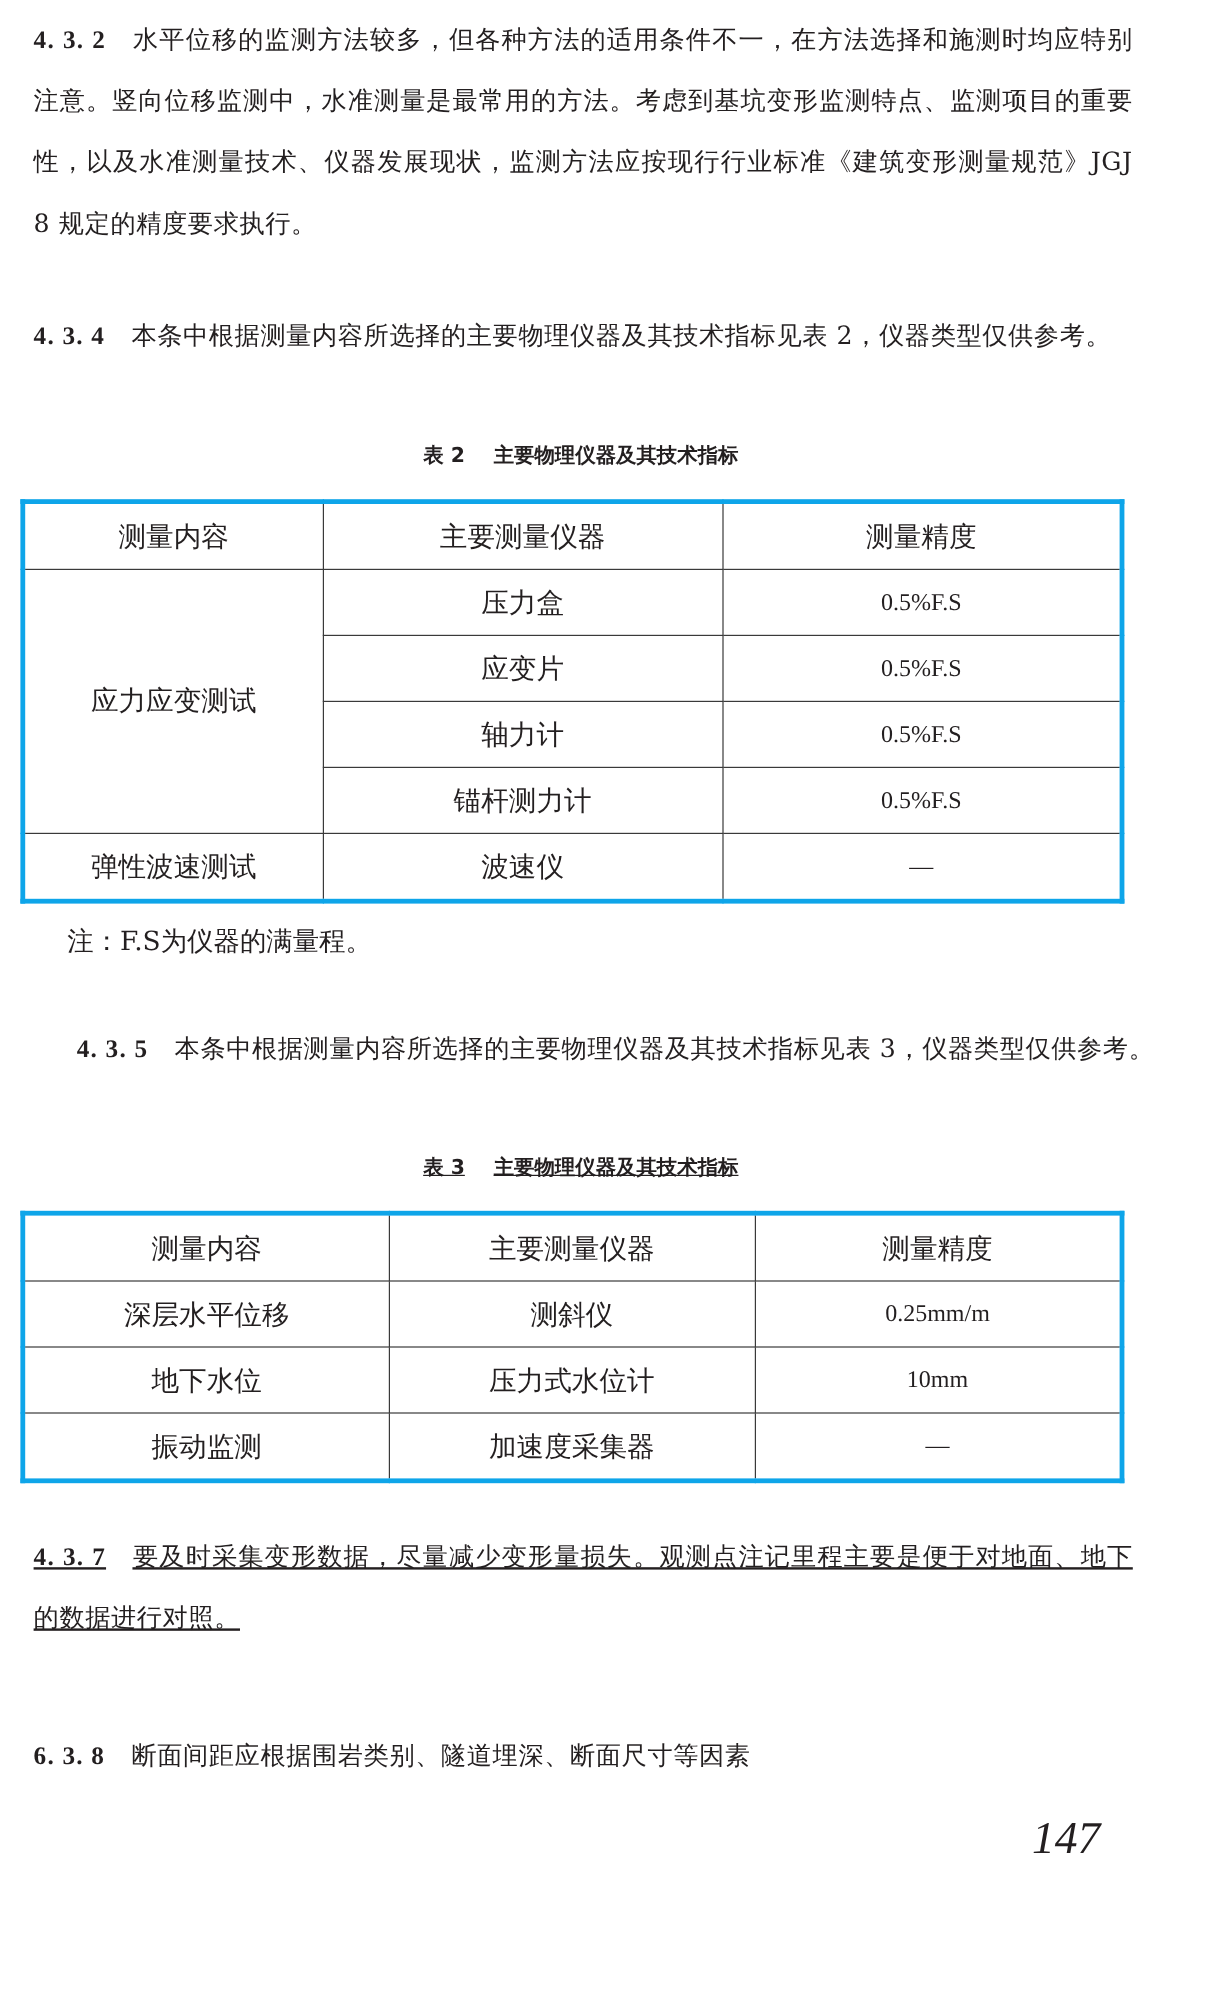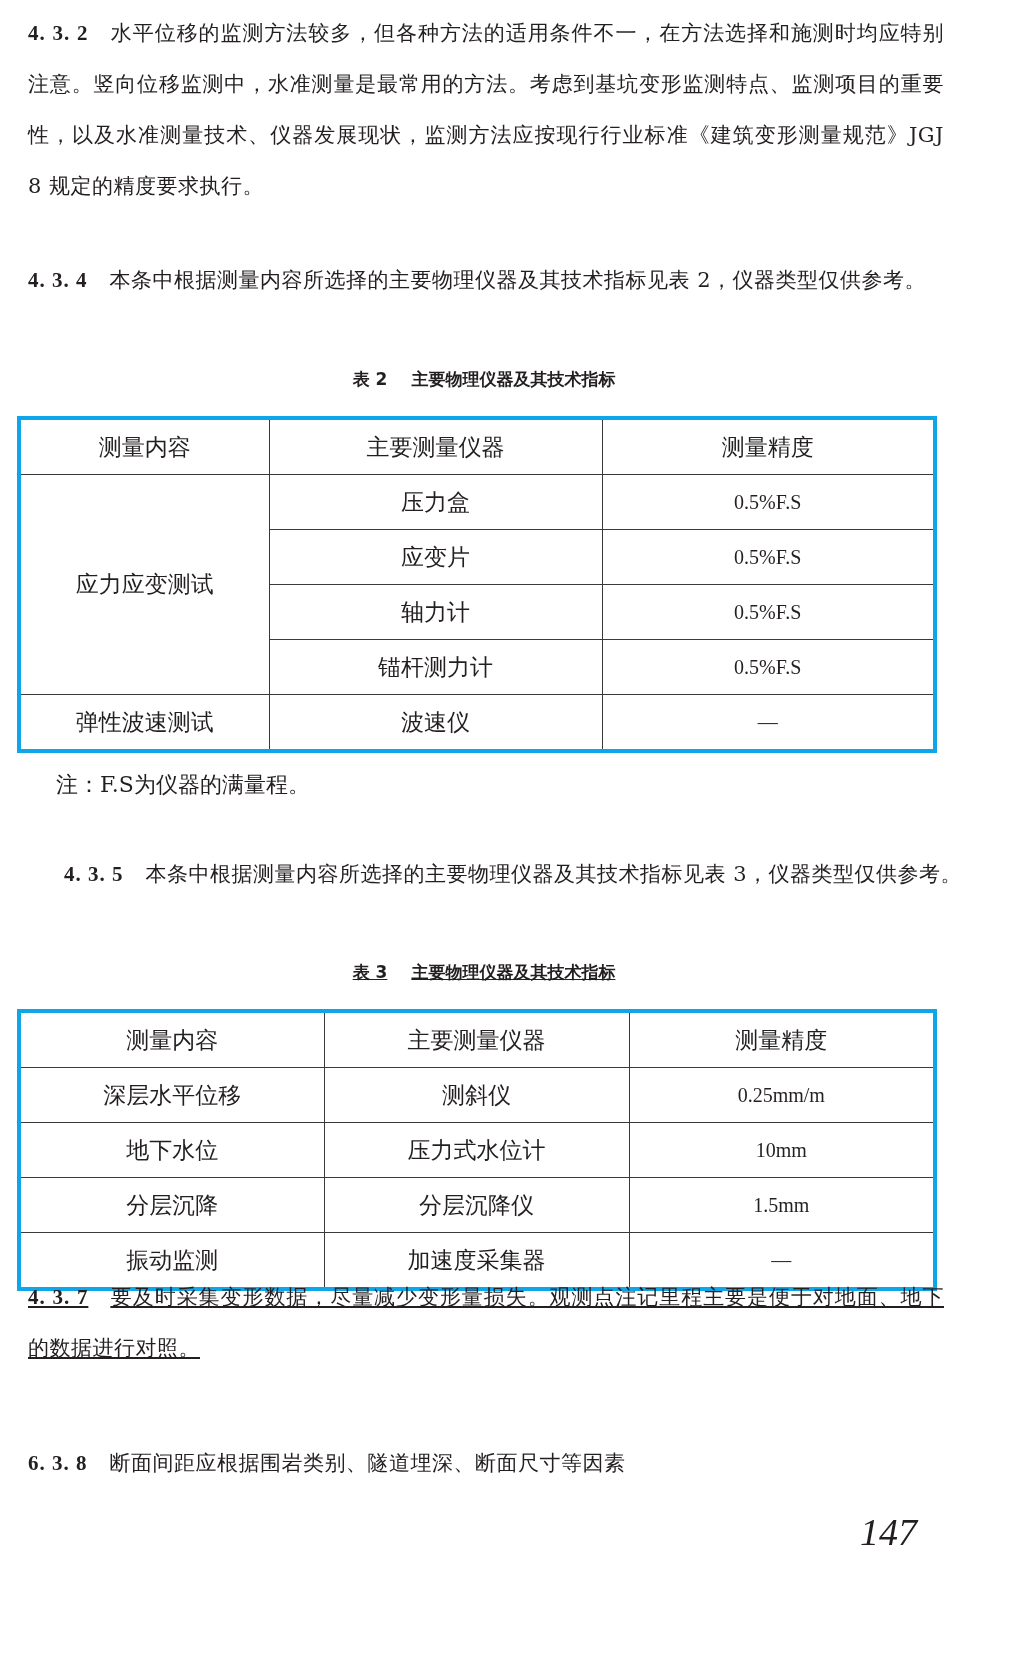--- a/index.html
+++ b/index.html
@@ -115,25 +115,20 @@
     <td>深层水平位移</td>
     <td>测斜仪</td>
     <td class="val">0.25mm/m</td>
   </tr>
   <tr>
     <td>地下水位</td>
     <td>压力式水位计</td>
     <td class="val">10mm</td>
   </tr>
   <tr>
-    <td>分层沉降</td>
-    <td>分层沉降仪</td>
-    <td class="val">1.5mm</td>
-  </tr>
-  <tr>
     <td>振动监测</td>
     <td>加速度采集器</td>
     <td class="val">—</td>
   </tr>
 </tbody>
   </table>
 
 <div class="para" style="top:1272px;text-decoration:underline;">
   <span class="num">4. 3. 7</span><span>要及时采集变形数据，尽量减少变形量损失。观测点注记里程主要是便于对地面、地下的数据进行对照。</span>
 </div>

